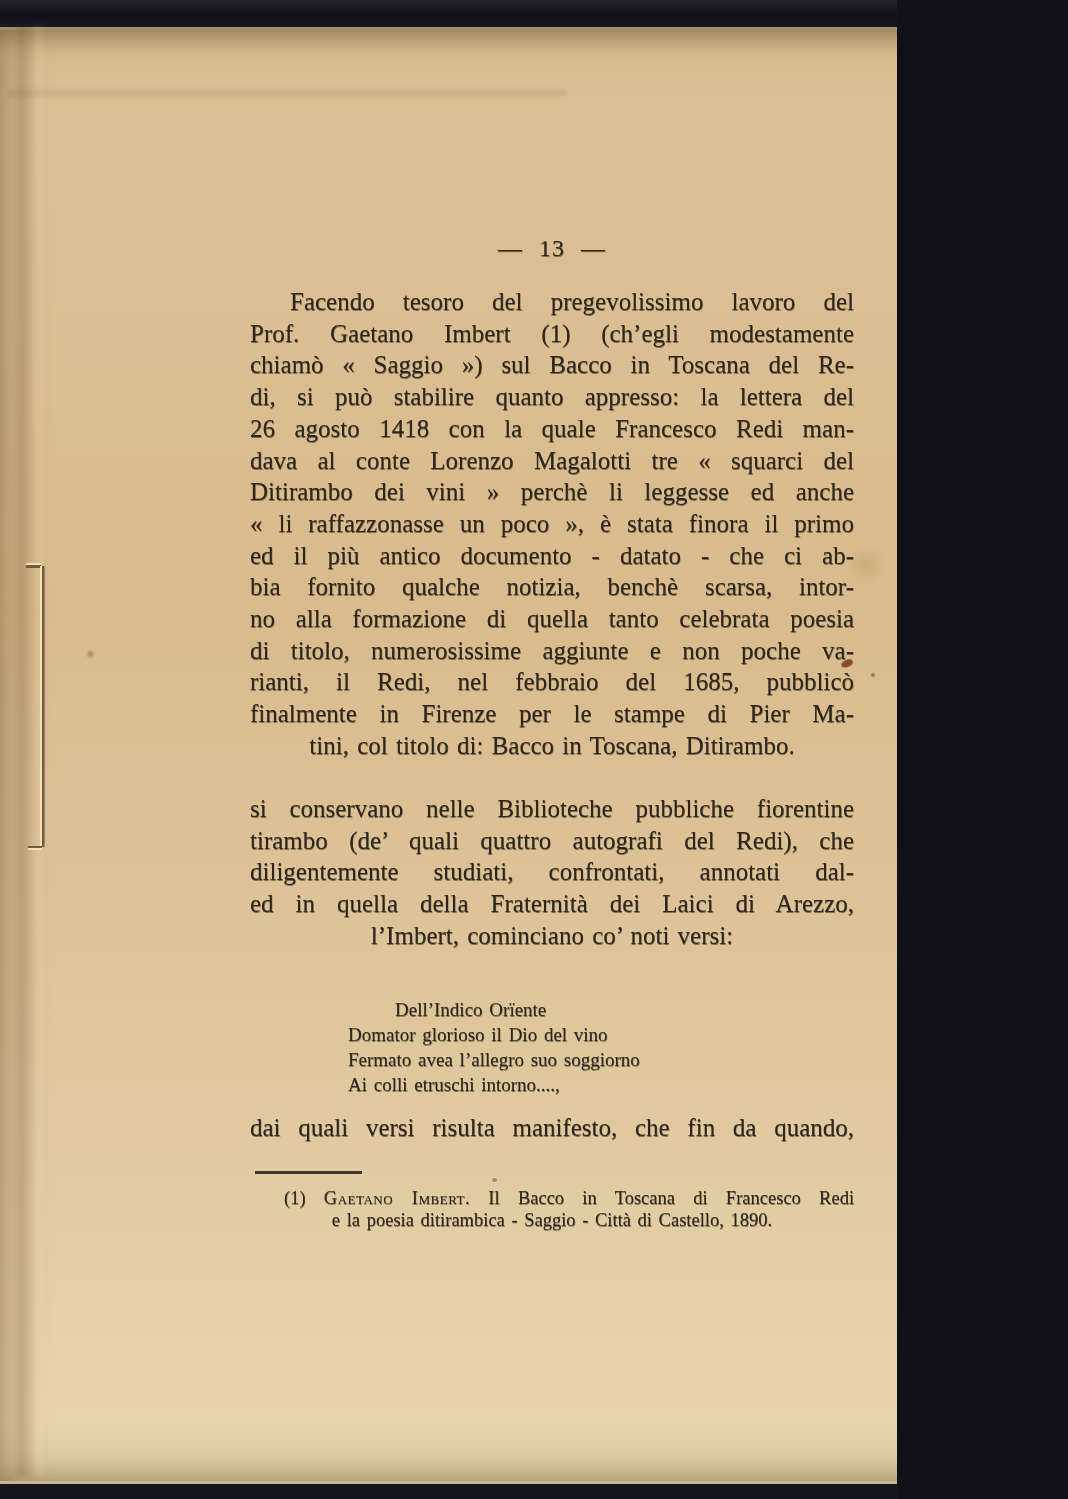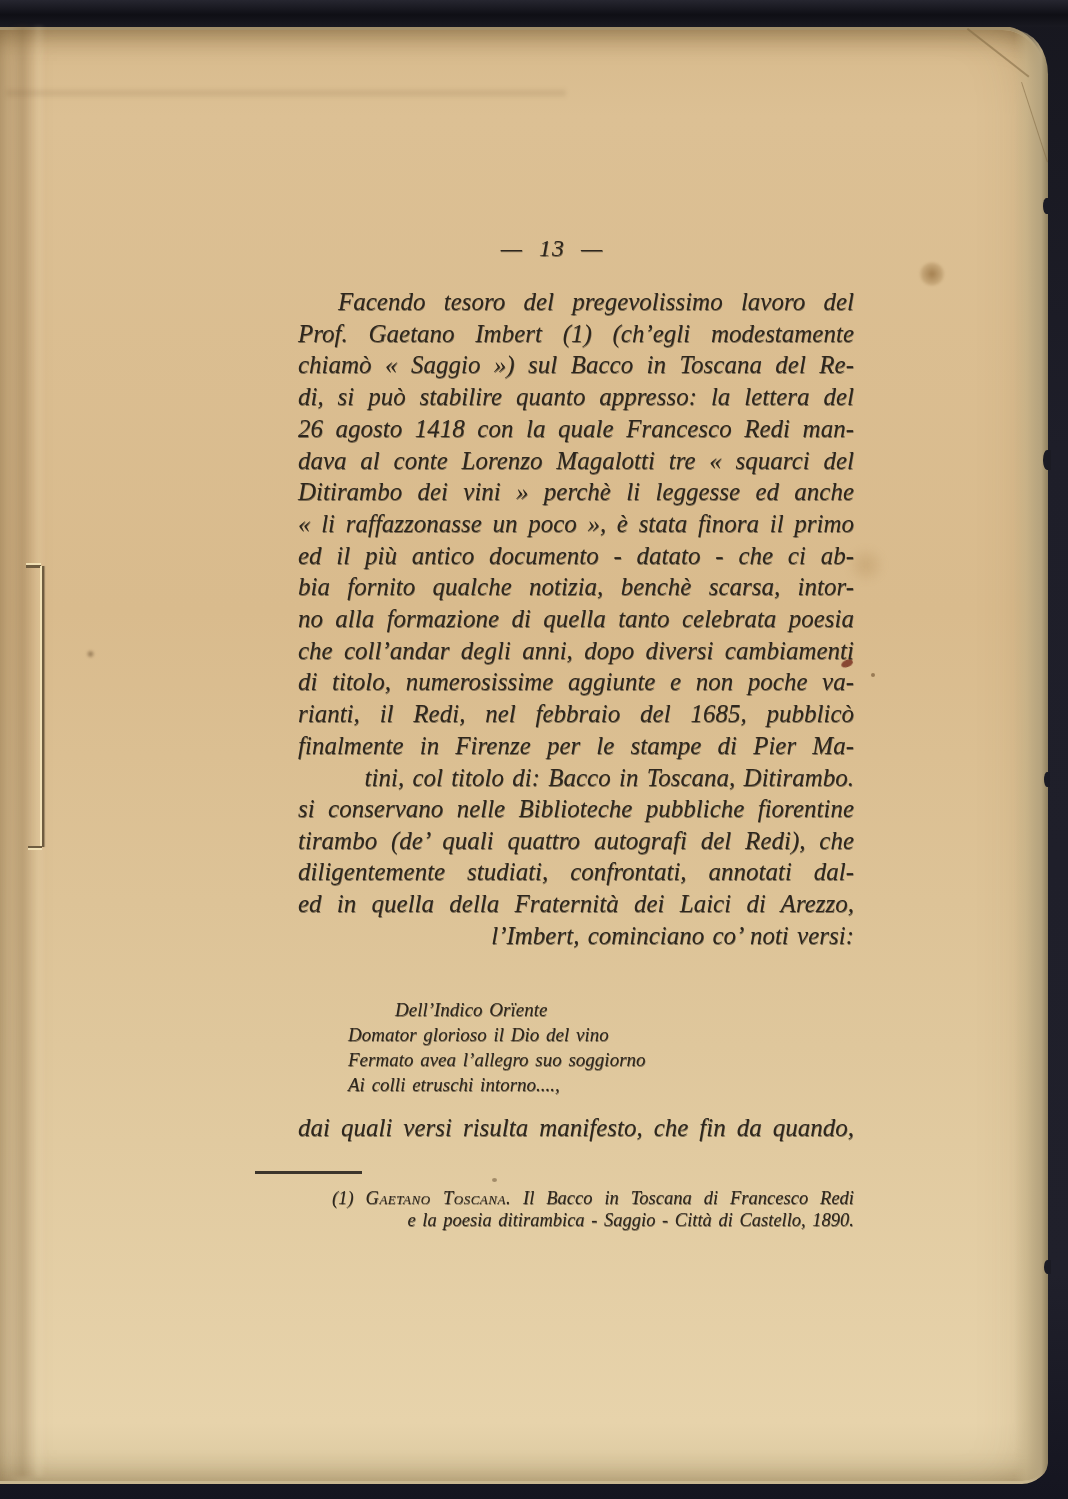--- a/index.html
+++ b/index.html
@@ -1,18 +1,18 @@
 <!DOCTYPE html>
 <html><head>
 <meta charset="utf-8">
 <style>
   html,body{margin:0;padding:0;background:#101016;}
-  #scan{position:relative;width:1068px;height:1499px;overflow:hidden;
+  #scan{position:relative;width:897px;height:1499px;overflow:hidden;
         background:linear-gradient(180deg,#17171f 0%,#1e1e29 30%,#20202b 85%,#151520 100%);
-        font-family:"Liberation Serif","DejaVu Serif",serif;font-style:italic;}
+        font-family:"Liberation Serif","DejaVu Serif",serif;}
   
   #top-band{position:absolute;left:0;top:0;width:1068px;height:27px;
         background:linear-gradient(180deg,#262630 0%,#0f0f15 55%,#191921 100%);}
   
   #page{position:absolute;left:0;top:26px;width:1048px;height:1451px;
         border-top-right-radius:46px 60px;border-bottom-right-radius:26px;
         background:linear-gradient(180deg,#d7ba8c 0%,#dcc094 6%,#d9bb8d 40%,#dfc79c 70%,#e7d3ab 96%,#d9c79e 100%);
         box-shadow:inset 26px 0 40px -18px rgba(92,62,25,.35),
                    inset 0 18px 26px -14px rgba(80,55,20,.50),
                    inset -46px 0 54px -32px rgba(115,88,45,.28),
@@ -47,22 +47,22 @@
   .speck2{position:absolute;left:86px;top:650px;width:9px;height:8px;border-radius:50%;filter:blur(1px);
         background:radial-gradient(circle,rgba(105,80,50,.65),rgba(105,80,50,0) 75%);}
   .speck3{position:absolute;left:492px;top:1178px;width:5px;height:4px;border-radius:50%;background:rgba(110,88,58,.55);}
   
   #text-col{position:absolute;left:250px;top:0;width:604px;color:#2d261d;
         text-shadow:0.4px 0.5px 0 rgba(48,40,30,.55);word-spacing:2px;}
   #pageno{position:absolute;top:236px;left:0;right:0;text-align:center;font-size:24px;
         letter-spacing:1px;word-spacing:9px;line-height:1;}
   .para{position:absolute;left:0;right:0;font-size:25px;line-height:31.7px;}
   #para1{top:286px;} #para2{top:793px;}
-  .j{text-align:justify;text-align-last:justify;margin-left:48px;}
-  .n{text-align:right;}
+  .j{text-align:justify;text-align-last:justify;}
+  .n{text-align:center;}
   .ind40{text-indent:40px;} .ind44{text-indent:44px;}
   #verse{position:absolute;left:98px;top:997px;font-size:19px;line-height:25px;}
   #verse .v1{margin-left:47px;}
   #closing{position:absolute;left:0;right:0;top:1112px;font-size:25px;line-height:31.7px;}
   #fn-rule{position:absolute;left:5px;top:1171px;width:107px;height:3px;background:#3c352b;}
   #footnote{position:absolute;left:0;right:0;top:1188px;font-size:18.5px;line-height:21.5px;}
   #footnote .l1{text-indent:34px;}
   .sc{font-variant:small-caps;letter-spacing:.5px;}
 </style>
 </head>
@@ -107,21 +107,20 @@
       <div class="j">Prof. Gaetano Imbert (1) (ch’egli modestamente</div>
       <div class="j">chiamò « Saggio ») sul Bacco in Toscana del Re-</div>
       <div class="j">di, si può stabilire quanto appresso: la lettera del</div>
       <div class="j">26 agosto 1418 con la quale Francesco Redi man-</div>
       <div class="j">dava al conte Lorenzo Magalotti tre « squarci del</div>
       <div class="j">Ditirambo dei vini » perchè li leggesse ed anche</div>
       <div class="j">« li raffazzonasse un poco », è stata finora il primo</div>
       <div class="j">ed il più antico documento - datato - che ci ab-</div>
       <div class="j">bia fornito qualche notizia, benchè scarsa, intor-</div>
       <div class="j">no alla formazione di quella tanto celebrata poesia</div>
-      <div class="j">che coll’andar degli anni, dopo diversi cambiamenti</div>
       <div class="j">di titolo, numerosissime aggiunte e non poche va-</div>
       <div class="j">rianti, il Redi, nel febbraio del 1685, pubblicò</div>
       <div class="j">finalmente in Firenze per le stampe di Pier Ma-</div>
       <div class="n">tini, col titolo di: Bacco in Toscana, Ditirambo.</div>
     </div>
 
     <div id="para2" class="para">
       <div class="j">si conservano nelle Biblioteche pubbliche fiorentine</div>
       <div class="j">tirambo (de’ quali quattro autografi del Redi), che</div>
       <div class="j">diligentemente studiati, confrontati, annotati dal-</div>
@@ -134,19 +133,19 @@
       <div>Domator glorioso il Dio del vino</div>
       <div>Fermato avea l’allegro suo soggiorno</div>
       <div>Ai colli etruschi intorno....,</div>
     </div>
 
     <div id="closing" class="j">dai quali versi risulta manifesto, che fin da quando,</div>
 
     <div id="fn-rule"></div>
 
     <div id="footnote">
-      <div class="l1 j"><span>(1)</span> <span class="sc">Gaetano Toscana.</span> <span>Il Bacco in Toscana di Francesco Redi</span></div>
+      <div class="l1 j"><span>(1)</span> <span class="sc">Gaetano Imbert.</span> <span>Il Bacco in Toscana di Francesco Redi</span></div>
       <div class="n">e la poesia ditirambica - Saggio - Città di Castello, 1890.</div>
     </div>
 
   </div>
 
 </div>
 
 </body></html>

